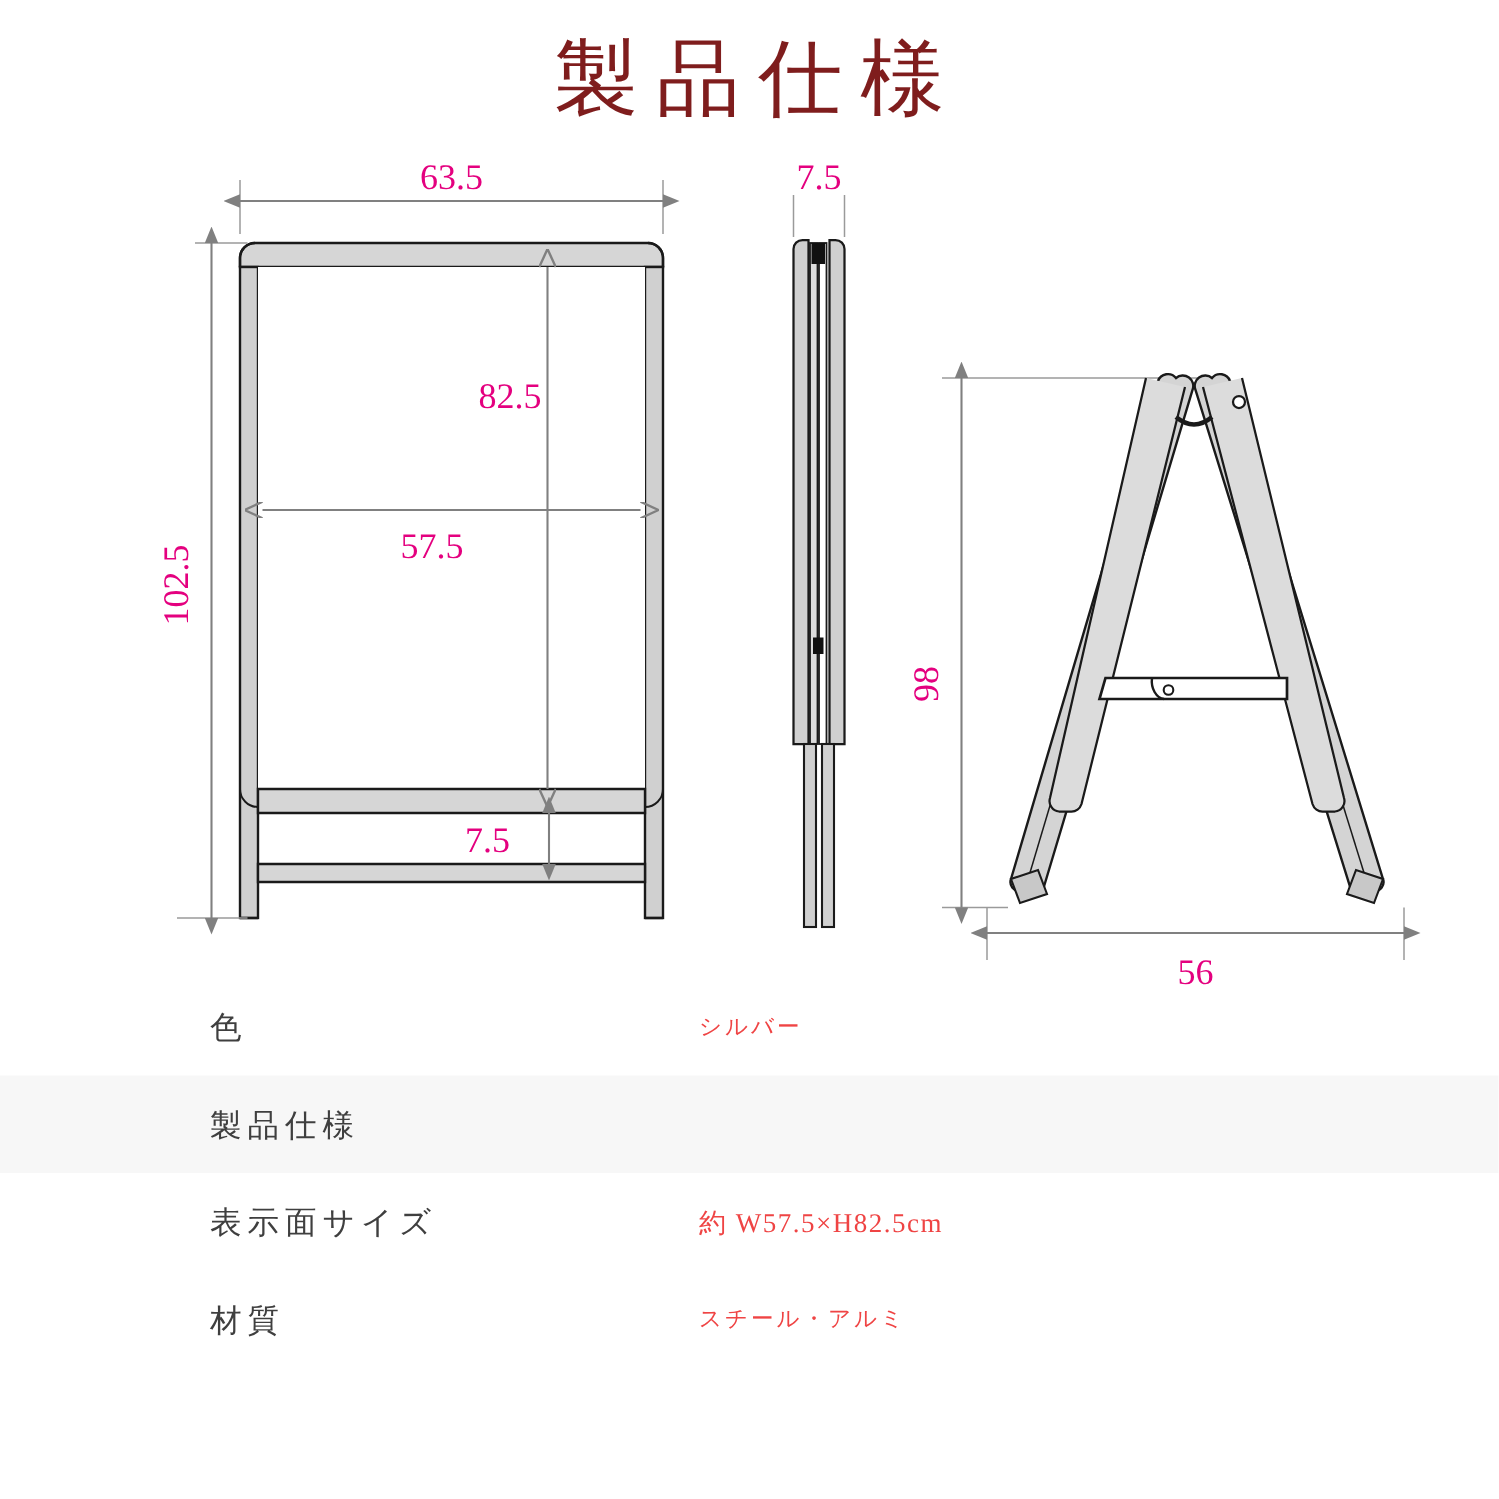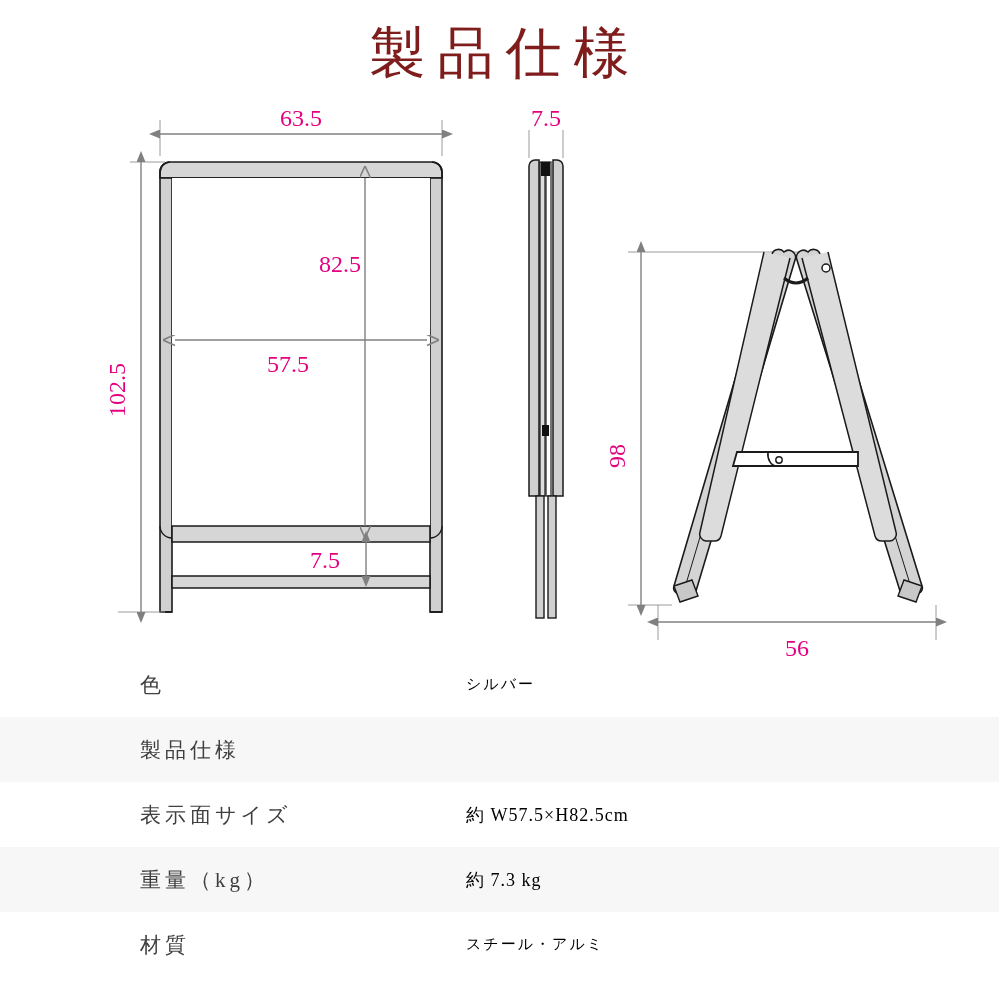--- a/index.html
+++ b/index.html
@@ -67,21 +67,21 @@
     font-size: 21px;
     letter-spacing: 4px;
     color: #3f3f3f;
     white-space: nowrap;
   }
   .spec-value {
     position: absolute;
     left: 466px;
     font-size: 18px;
     letter-spacing: 1px;
-    color: #000000;
+    color: #ef4444;
     white-space: nowrap;
   }
   .spec-value.small {
     font-size: 15px;
     letter-spacing: 2px;
   }
 </style>
 </head>
 <body>
 
@@ -212,21 +212,17 @@
     <span class="spec-label">色</span>
     <span class="spec-value small">シルバー</span>
   </div>
   <div class="spec-row shaded">
     <span class="spec-label">製品仕様</span>
   </div>
   <div class="spec-row">
     <span class="spec-label">表示面サイズ</span>
     <span class="spec-value">約 W57.5×H82.5cm</span>
   </div>
-  <div class="spec-row shaded">
-    <span class="spec-label">重量（kg）</span>
-    <span class="spec-value">約 7.3 kg</span>
-  </div>
   <div class="spec-row">
     <span class="spec-label">材質</span>
     <span class="spec-value small">スチール・アルミ</span>
   </div>
 </div>
 
 </body></html>

